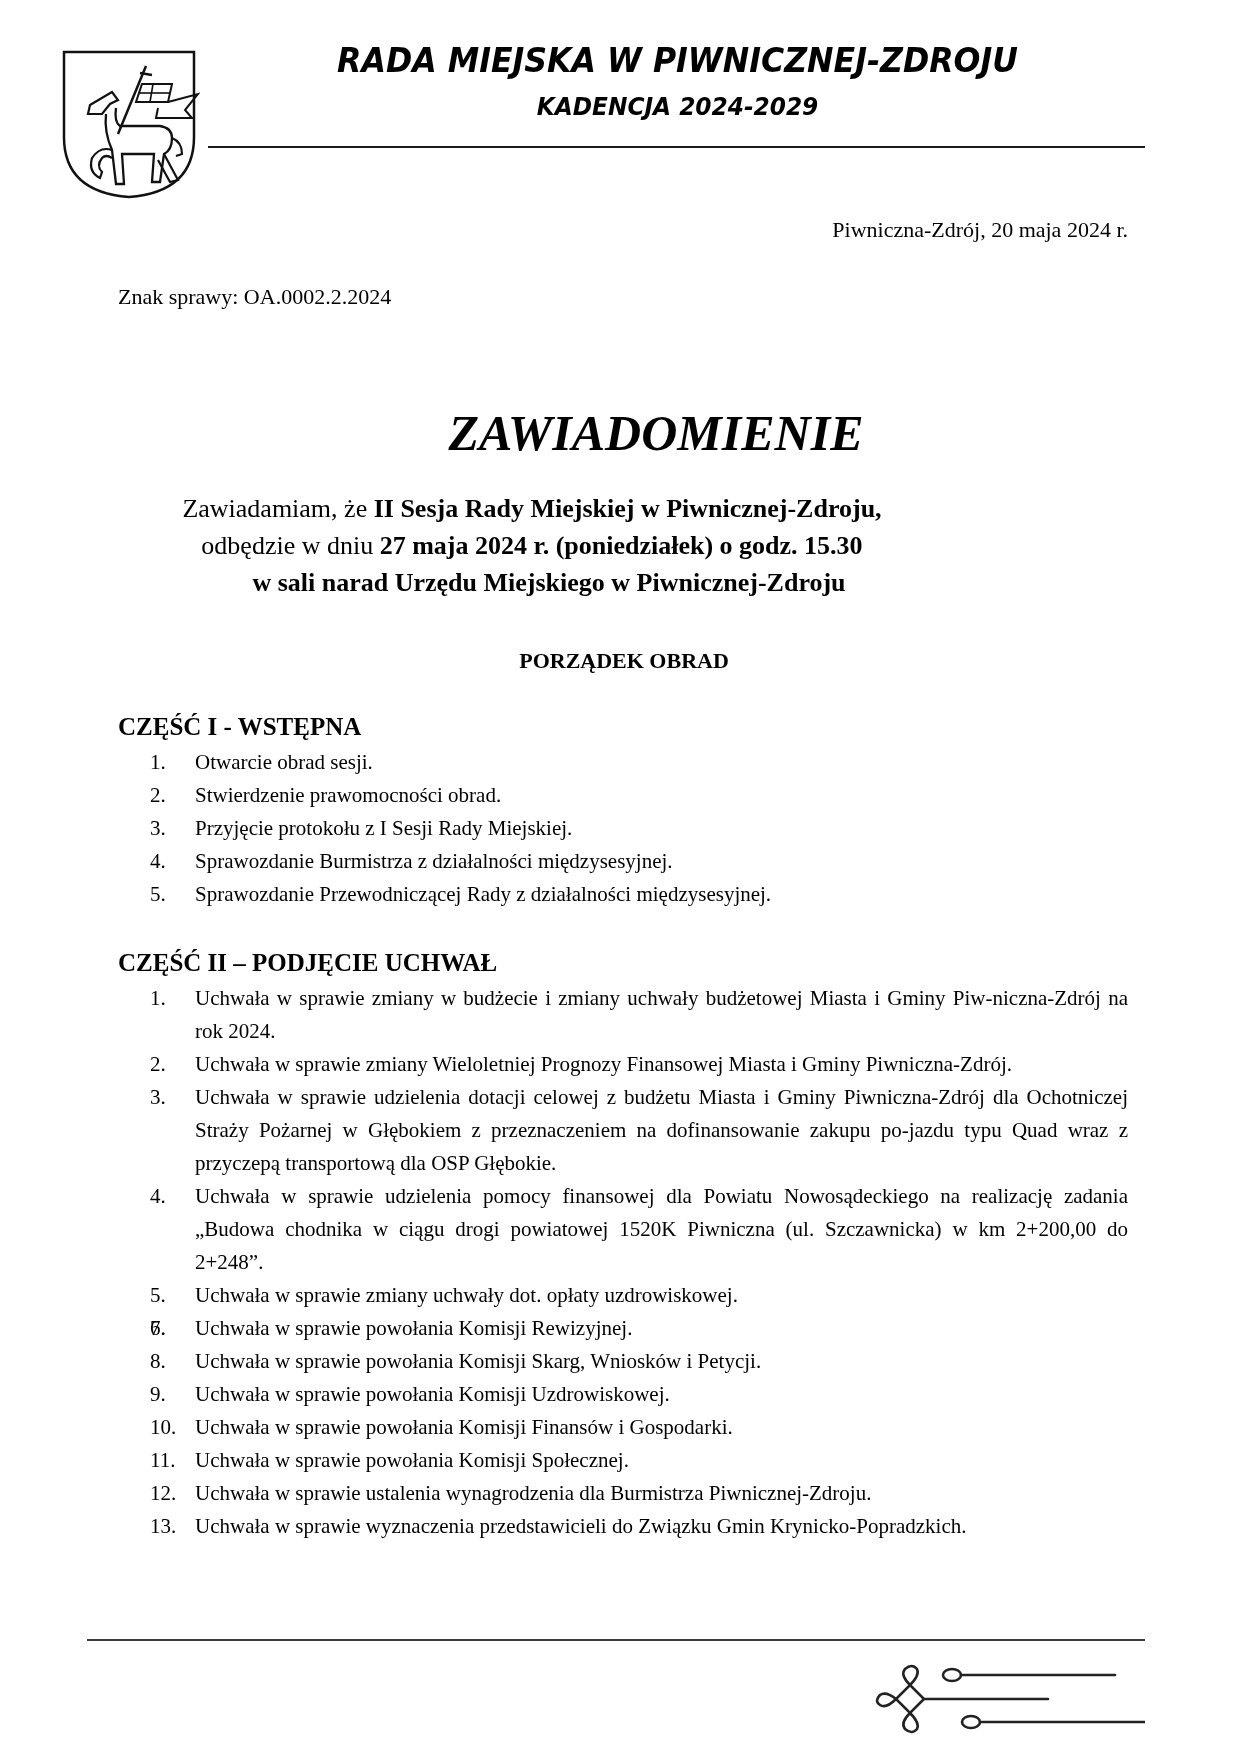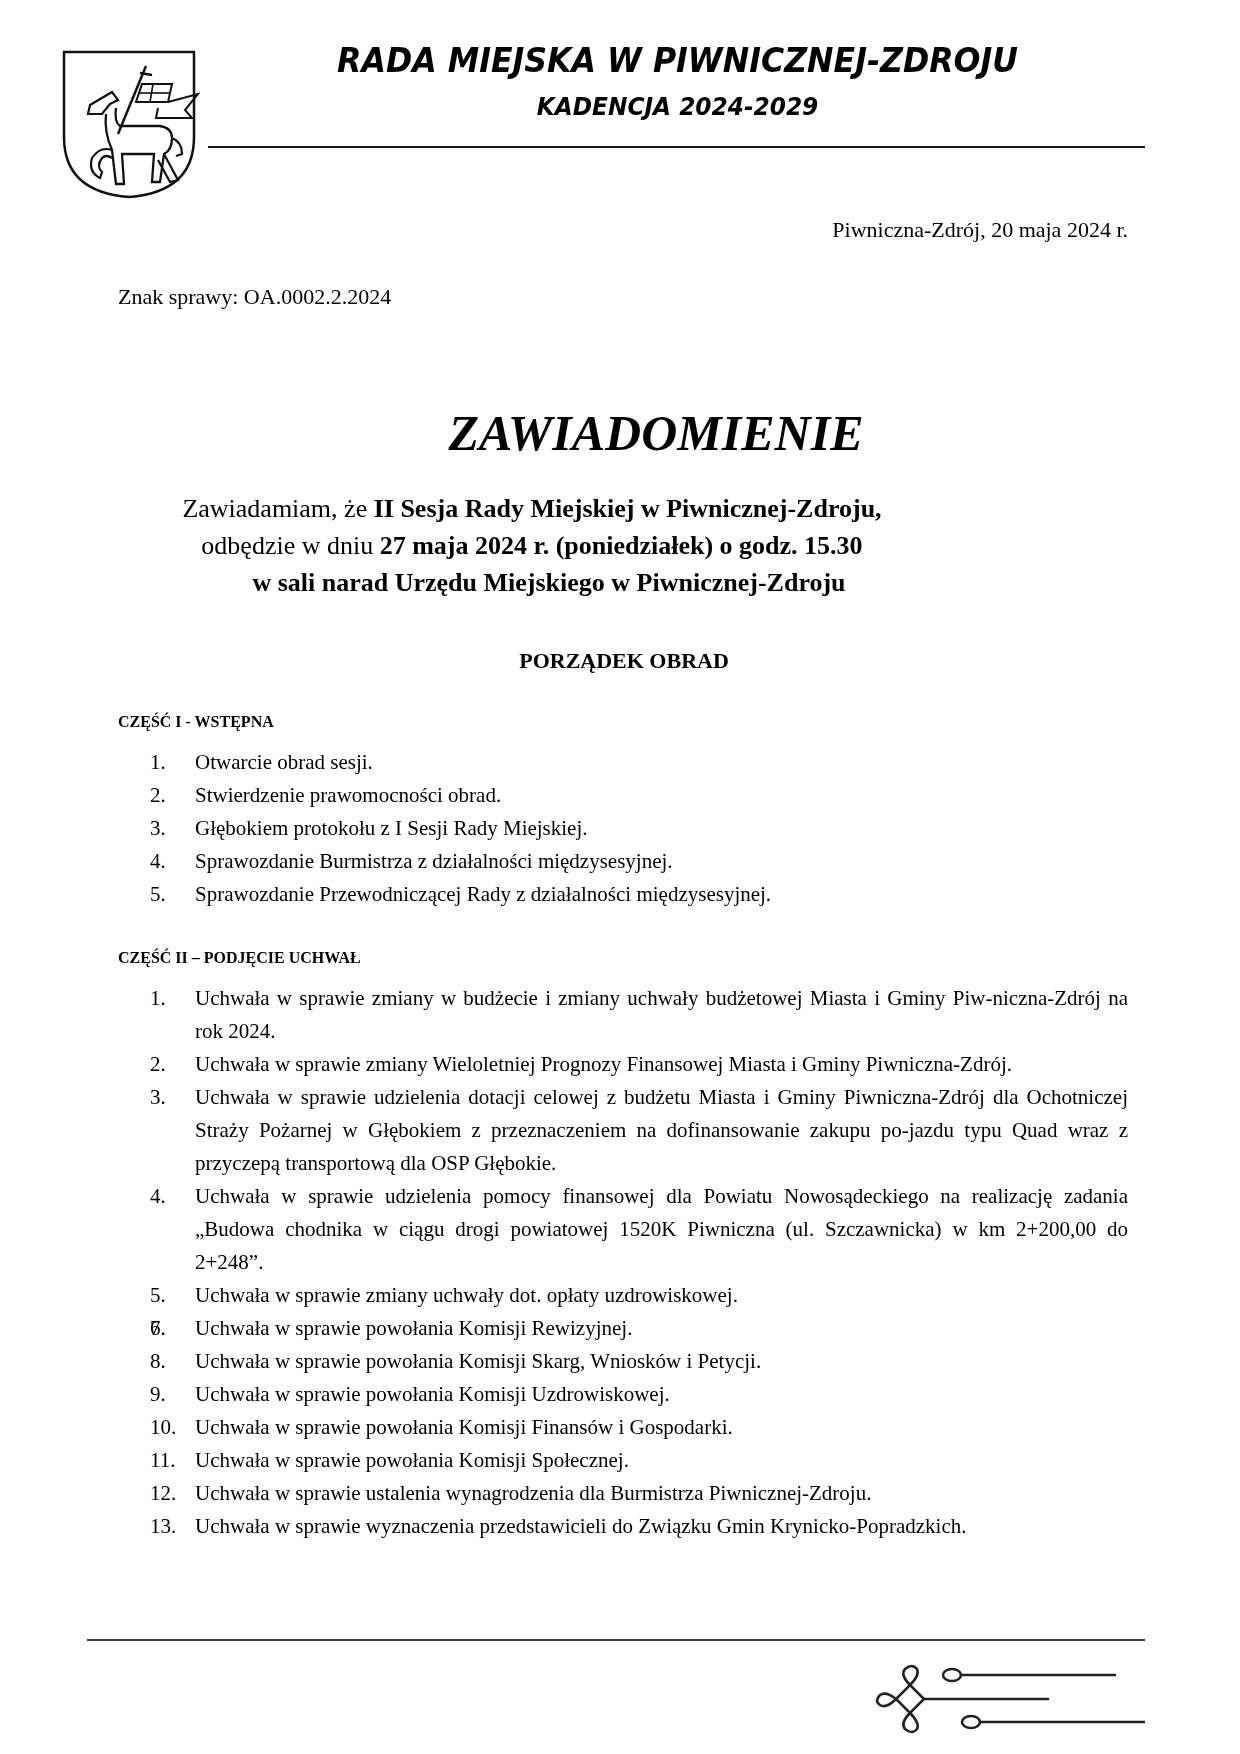--- a/index.html
+++ b/index.html
@@ -30,21 +30,21 @@
     font-size: 50px; font-weight: bold; font-style: italic; margin-left: 36px;
   }
 
   .announce { left: 0; width: 1064px; text-align: center; font-size: 26px; }
   #ann1 { top: 494px; }
   #ann2 { top: 531px; }
   #ann3 { top: 568px; margin-left: 17px; }
 
   #agenda-title { left: 0; width: 1240px; top: 648px; text-align: center; font-size: 22px; font-weight: bold; padding-left: 8px; box-sizing: border-box; }
 
-  .section-heading { left: 118px; font-size: 16px; font-weight: bold; }
+  .section-heading { left: 118px; font-size: 25px; font-weight: bold; }
   #sec1 { top: 713px; }
   #sec2 { top: 949px; }
 
   .list { left: 118px; width: 1010px; font-size: 21px; line-height: 33px; }
   .list .item { position: relative; padding-left: 77px; text-align: justify; }
   .list .num { position: absolute; left: 32px; top: 0; }
   #list1 { top: 746px; }
   #list2 { top: 982px; }
 
   #footer-rule { left: 87px; top: 1639px; width: 1058px; height: 2px; background: #3a3a3a; }
@@ -93,21 +93,21 @@
 <div id="ann3" class="abs serif announce">
   <b>w sali narad Urzędu Miejskiego w Piwnicznej-Zdroju</b>
 </div>
 
 <div id="agenda-title" class="abs serif">PORZĄDEK OBRAD</div>
 
 <div id="sec1" class="abs serif section-heading">CZĘŚĆ I - WSTĘPNA</div>
 <div id="list1" class="abs serif list">
   <div class="item"><span class="num">1.</span><span>Otwarcie obrad sesji.</span></div>
   <div class="item"><span class="num">2.</span><span>Stwierdzenie prawomocności obrad.</span></div>
-  <div class="item"><span class="num">3.</span><span>Głębokiem protokołu z I Sesji Rady Miejskiej.</span></div>
+  <div class="item"><span class="num">3.</span><span>Przyjęcie protokołu z I Sesji Rady Miejskiej.</span></div>
   <div class="item"><span class="num">4.</span><span>Sprawozdanie Burmistrza z działalności międzysesyjnej.</span></div>
   <div class="item"><span class="num">5.</span><span>Sprawozdanie Przewodniczącej Rady z działalności międzysesyjnej.</span></div>
 </div>
 
 <div id="sec2" class="abs serif section-heading">CZĘŚĆ II – PODJĘCIE UCHWAŁ</div>
 <div id="list2" class="abs serif list">
   <div class="item"><span class="num">1.</span><span>Uchwała w sprawie zmiany w budżecie i zmiany uchwały budżetowej Miasta i Gminy Piw-niczna-Zdrój na rok 2024.</span></div>
   <div class="item"><span class="num">2.</span><span>Uchwała w sprawie zmiany Wieloletniej Prognozy Finansowej Miasta i Gminy Piwniczna-Zdrój.</span></div>
   <div class="item"><span class="num">3.</span><span>Uchwała w sprawie udzielenia dotacji celowej z budżetu Miasta i Gminy Piwniczna-Zdrój dla Ochotniczej Straży Pożarnej w Głębokiem z przeznaczeniem na dofinansowanie zakupu po-jazdu typu Quad wraz z przyczepą transportową dla OSP Głębokie.</span></div>
   <div class="item"><span class="num">4.</span><span>Uchwała w sprawie udzielenia pomocy finansowej dla Powiatu Nowosądeckiego na realizację zadania „Budowa chodnika w ciągu drogi powiatowej 1520K Piwniczna (ul. Szczawnicka) w km 2+200,00 do 2+248”.</span></div>

